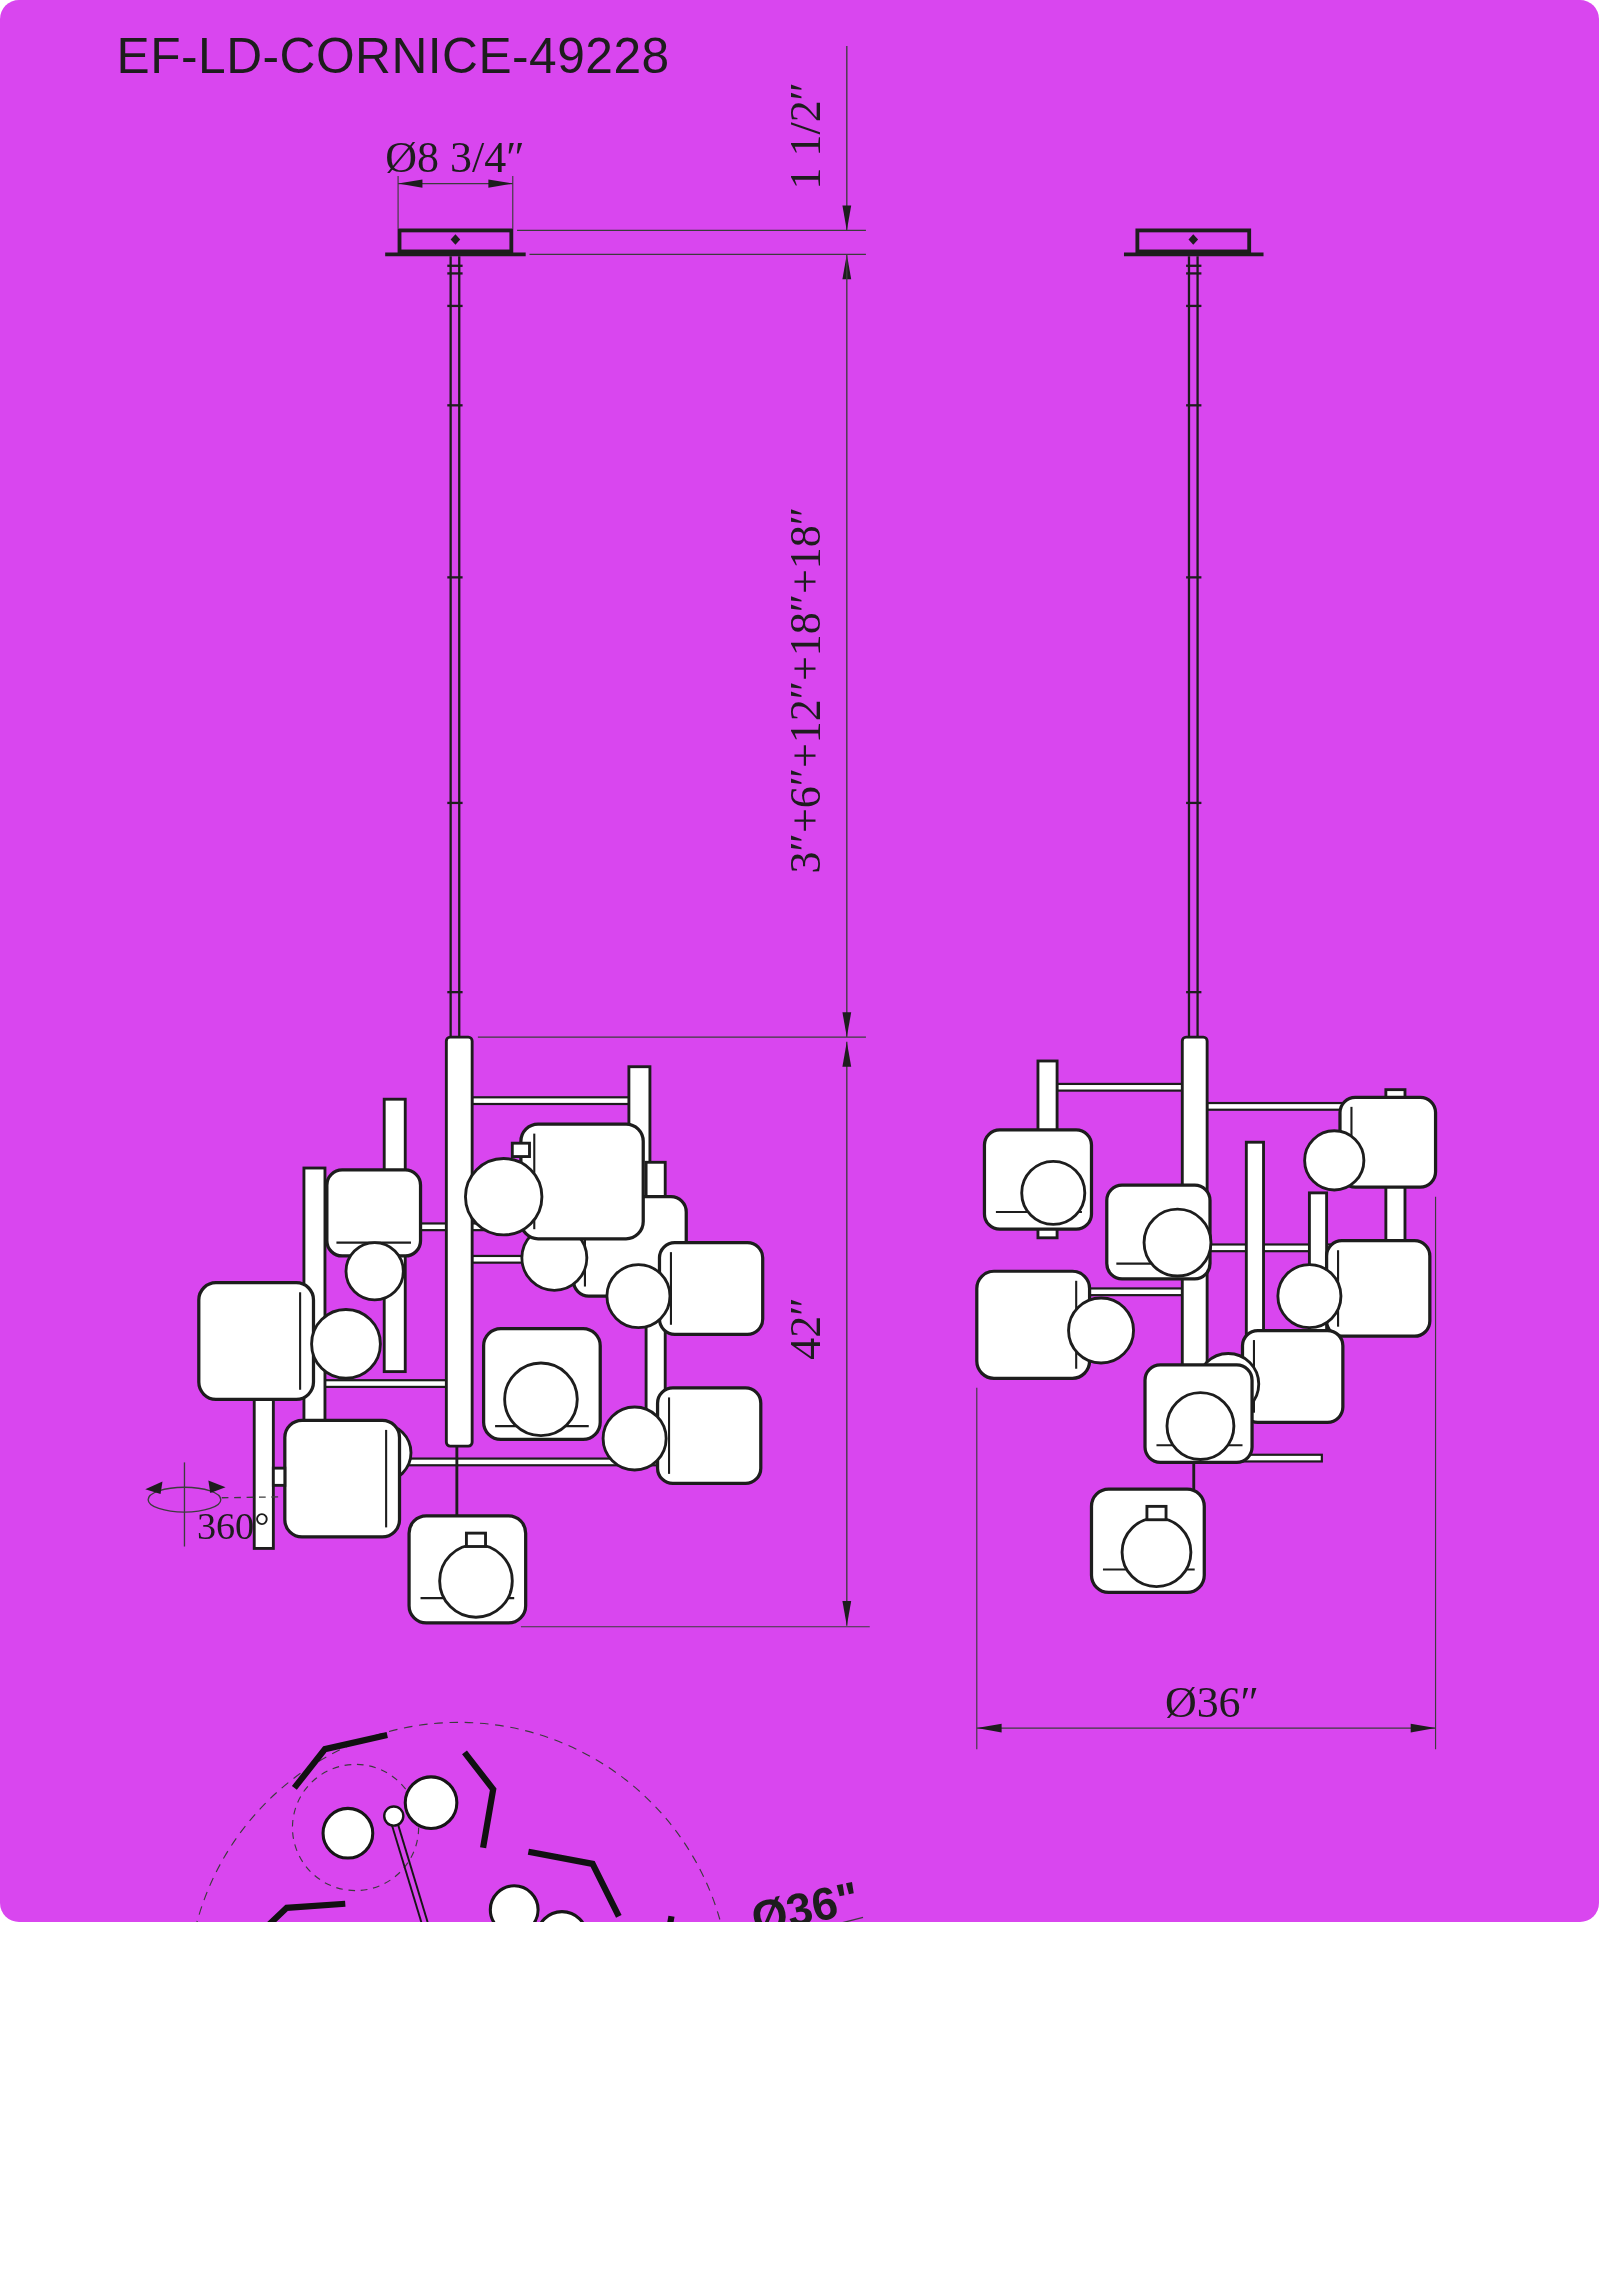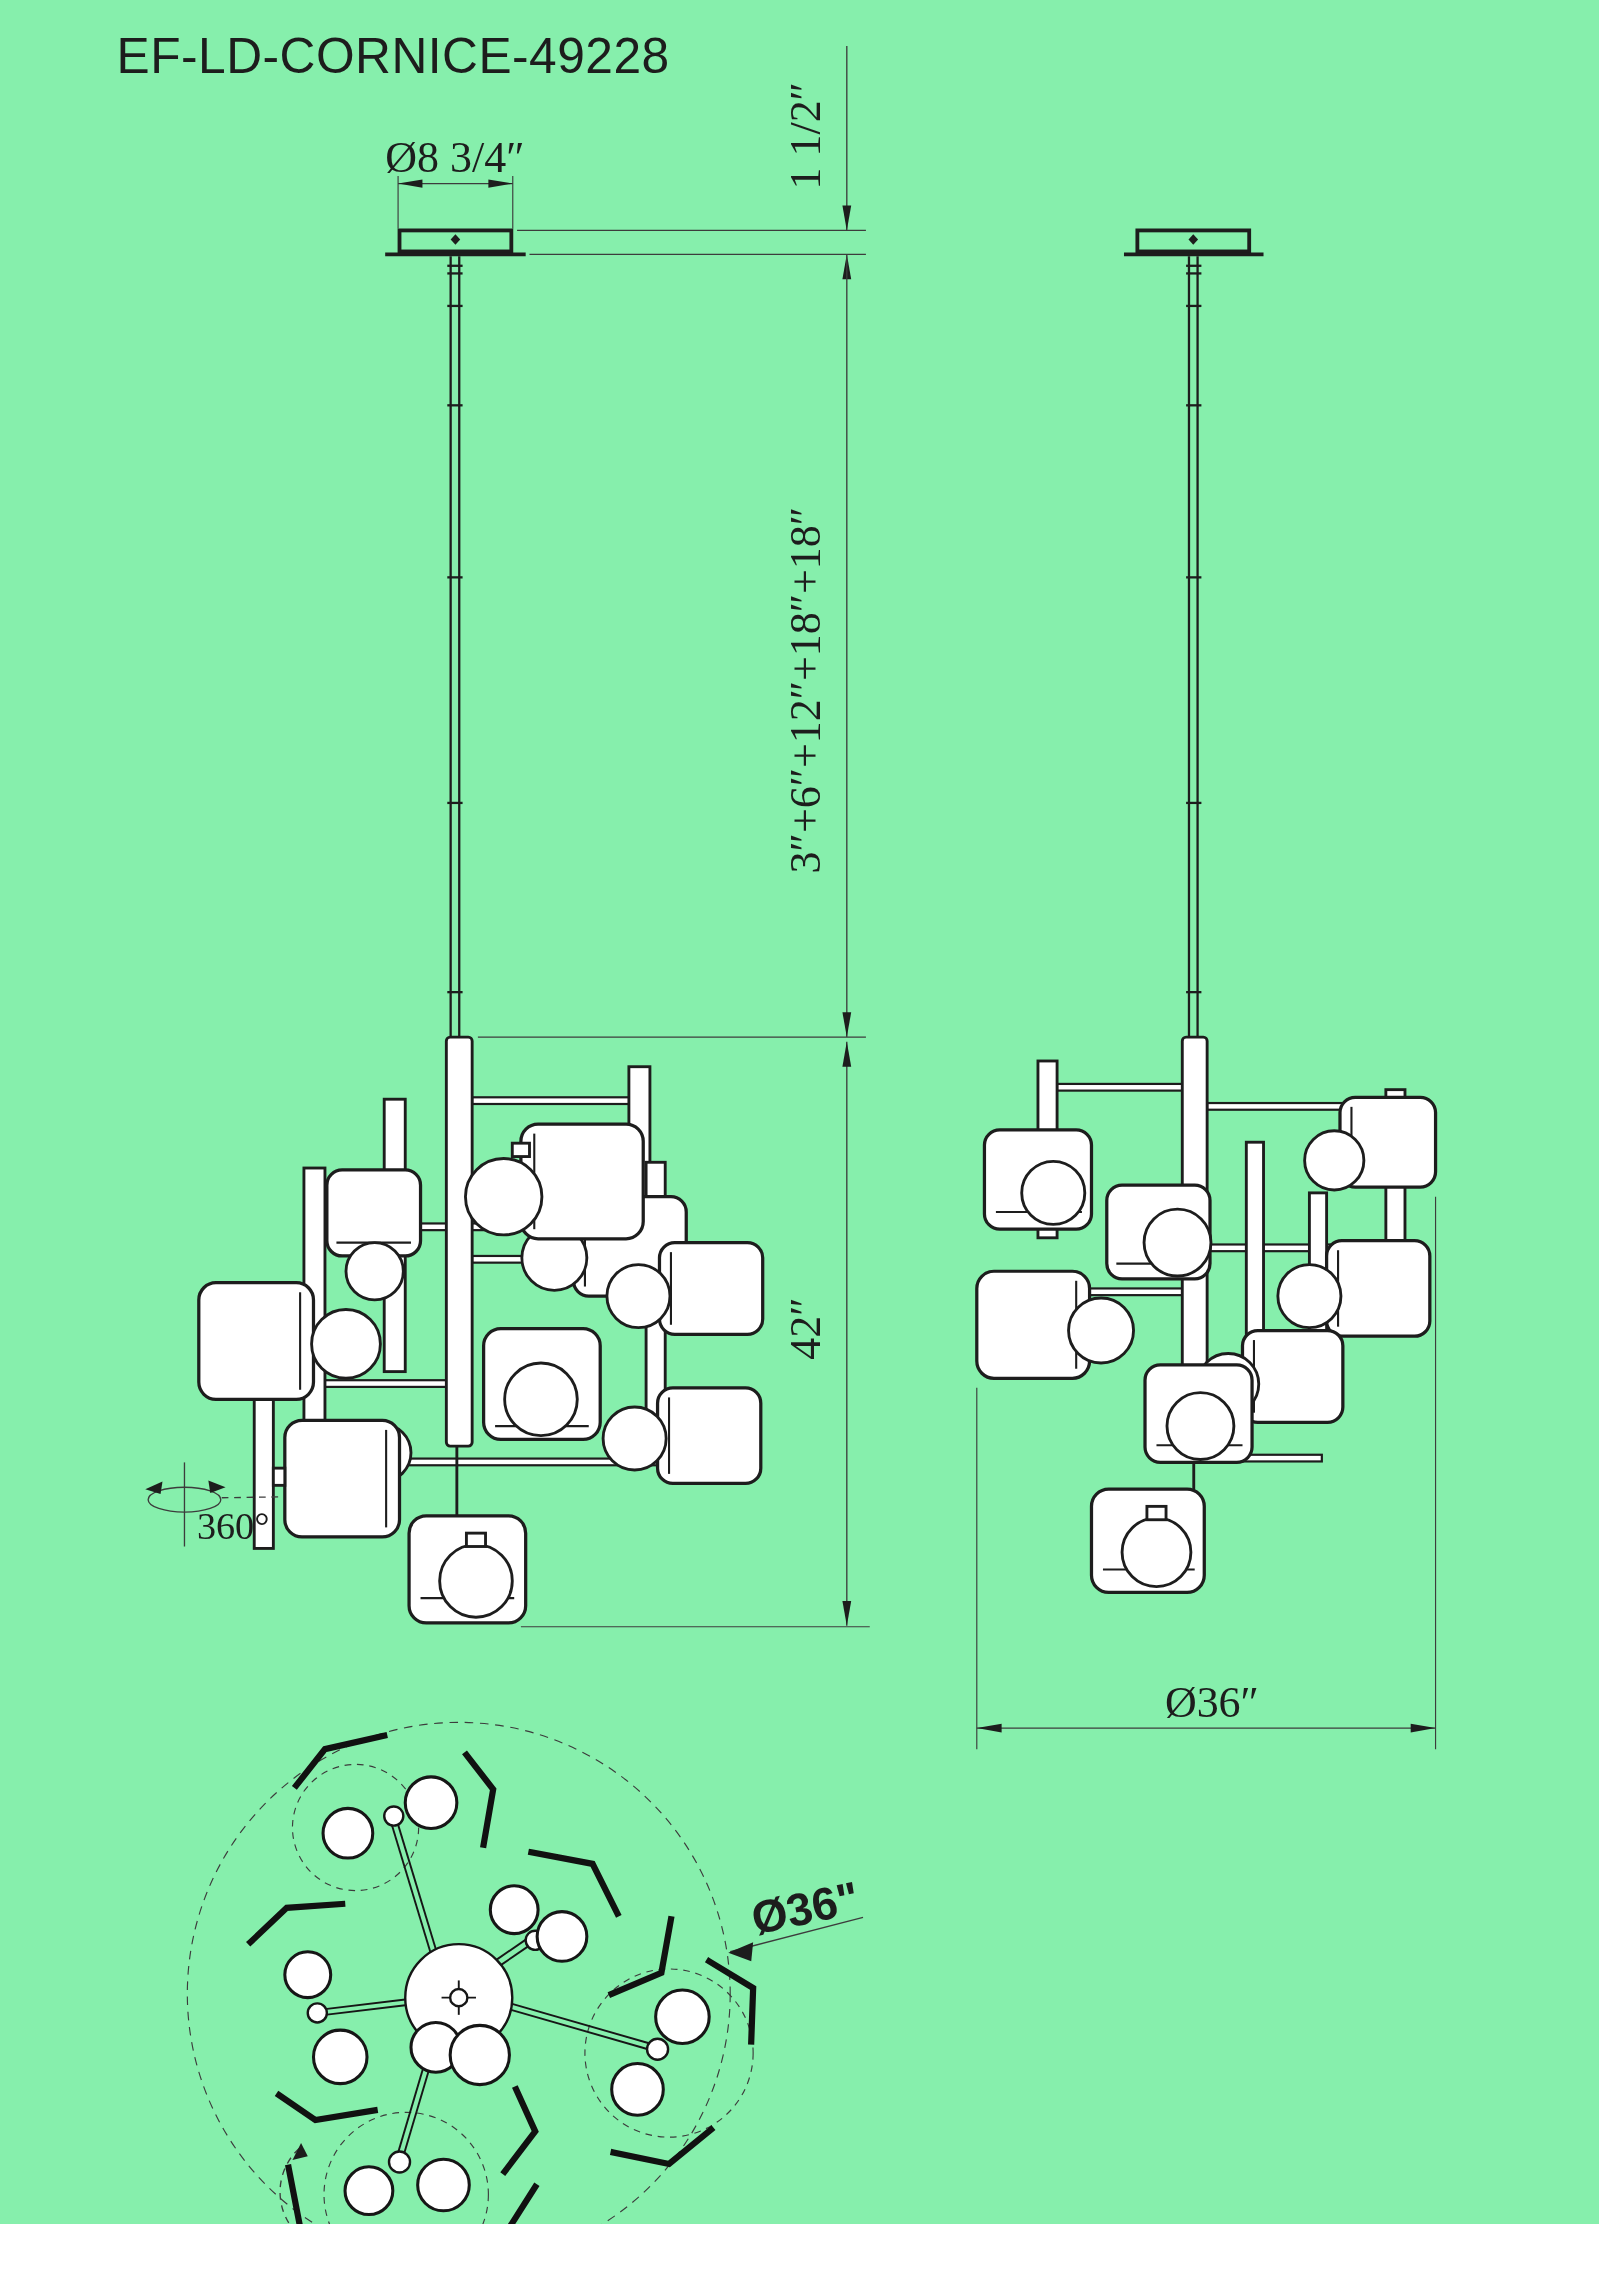--- a/index.html
+++ b/index.html
@@ -1,17 +1,17 @@
 <!DOCTYPE html>
 <html><head>
 <meta charset="utf-8">
 <style>
   html,body{margin:0;padding:0;background:#ffffff;}
-  .page{position:relative;width:1599px;height:2224px;background:#86efac;overflow:hidden;
-        font-family:"Liberation Sans",sans-serif;}
+  .page{position:relative;width:1599px;height:1922px;background:#d946ef;overflow:hidden;
+        font-family:"Liberation Sans",sans-serif;border-radius:19px;}
   svg{position:absolute;left:0;top:0;}
   
   .ln  {stroke:#1d1d1d;fill:none;stroke-width:3;}
   .hv  {stroke:#1d1d1d;fill:none;stroke-width:4;}
   .tk  {stroke:#1d1d1d;fill:none;stroke-width:2.4;}
   .arm {fill:#ffffff;stroke:#1d1d1d;stroke-width:2.3;}
   .bar {fill:#ffffff;stroke:#1d1d1d;stroke-width:3;}
   .shade{fill:#ffffff;stroke:#1d1d1d;stroke-width:3.4;}
   .globe{fill:#ffffff;stroke:#1d1d1d;stroke-width:3;}
   .rim {stroke:#1d1d1d;stroke-width:2.2;fill:none;}

